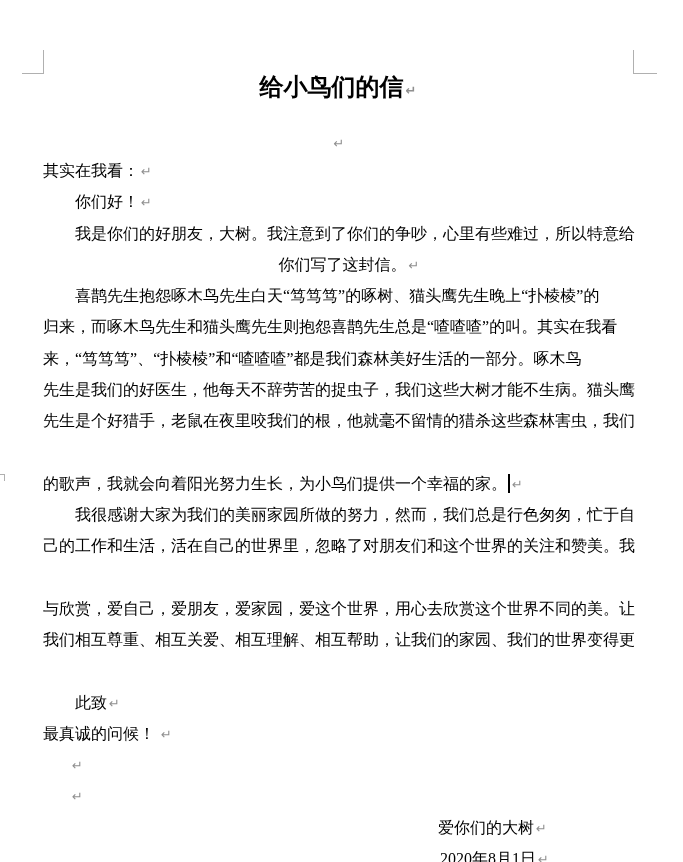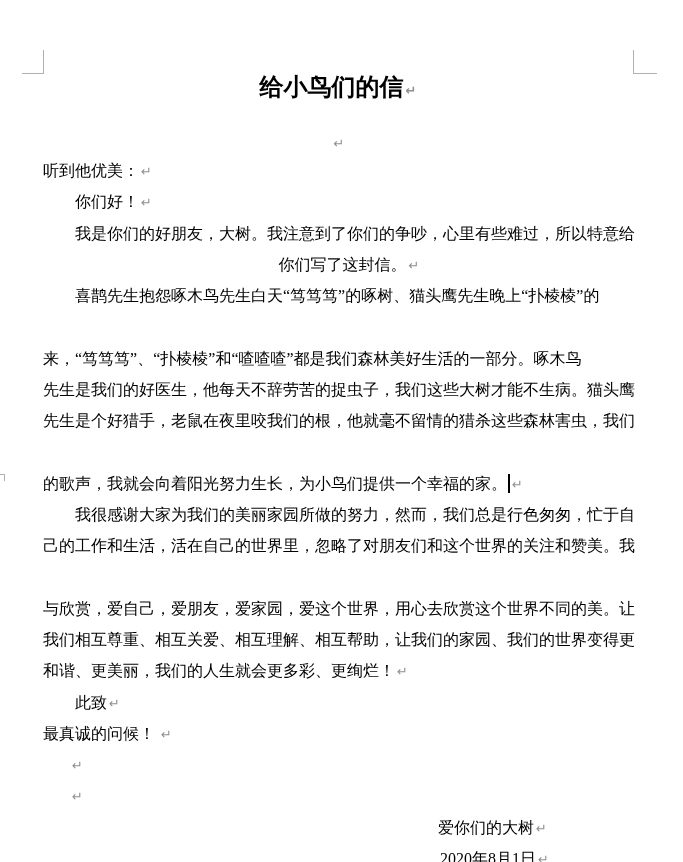--- a/index.html
+++ b/index.html
@@ -74,34 +74,34 @@
   <div class="mark mark-tl-h"></div>
   <div class="mark mark-tr-v"></div>
   <div class="mark mark-tr-h"></div>
   <div class="edge-tick"></div>
 
   <div class="title"><span>给小鸟们的信</span><span class="pilcrow">↵</span></div>
 
   <div class="empty-center-line"><span class="pilcrow">↵</span></div>
 
   <div class="body-area">
-      <div class="line" style="top: 143px; padding-left: 0px;"><span>听到他优美：</span><span class="pilcrow">↵</span></div>
+      <div class="line" style="top: 143px; padding-left: 0px;"><span>其实在我看：</span><span class="pilcrow">↵</span></div>
       <div class="line" style="top: 174px; padding-left: 32px;"><span>你们好！</span><span class="pilcrow">↵</span></div>
       <div class="line" style="top: 206px; padding-left: 32px;"><span>我是你们的好朋友，大树。我注意到了你们的争吵，心里有些难过，所以特意给</span></div>
       <div class="line" style="top: 237px; padding-left: 0px; text-align: center;"><span>你们写了这封信。</span><span class="pilcrow">↵</span></div>
       <div class="line" style="top: 268px; padding-left: 32px;"><span>喜鹊先生抱怨啄木鸟先生白天“笃笃笃”的啄树、猫头鹰先生晚上“扑棱棱”的</span></div>
+      <div class="line" style="top: 299px; padding-left: 0px;"><span>归来，而啄木鸟先生和猫头鹰先生则抱怨喜鹊先生总是“喳喳喳”的叫。其实在我看</span></div>
       <div class="line" style="top: 331px; padding-left: 0px;"><span>来，“笃笃笃”、“扑棱棱”和“喳喳喳”都是我们森林美好生活的一部分。啄木鸟</span></div>
       <div class="line" style="top: 362px; padding-left: 0px;"><span>先生是我们的好医生，他每天不辞劳苦的捉虫子，我们这些大树才能不生病。猫头鹰</span></div>
       <div class="line" style="top: 393px; padding-left: 0px;"><span>先生是个好猎手，老鼠在夜里咬我们的根，他就毫不留情的猎杀这些森林害虫，我们</span></div>
       <div class="line" style="top: 456px; padding-left: 0px;"><span>的歌声，我就会向着阳光努力生长，为小鸟们提供一个幸福的家。</span><span class="caret" style="background: rgb(0, 0, 0);"></span><span class="pilcrow">↵</span></div>
       <div class="line" style="top: 487px; padding-left: 32px;"><span>我很感谢大家为我们的美丽家园所做的努力，然而，我们总是行色匆匆，忙于自</span></div>
       <div class="line" style="top: 518px; padding-left: 0px;"><span>己的工作和生活，活在自己的世界里，忽略了对朋友们和这个世界的关注和赞美。我</span></div>
       <div class="line" style="top: 581px; padding-left: 0px;"><span>与欣赏，爱自己，爱朋友，爱家园，爱这个世界，用心去欣赏这个世界不同的美。让</span></div>
       <div class="line" style="top: 612px; padding-left: 0px;"><span>我们相互尊重、相互关爱、相互理解、相互帮助，让我们的家园、我们的世界变得更</span></div>
-      <div class="line" style="top: 643px; padding-left: 0px;"><span>和谐、更美丽，我们的人生就会更多彩、更绚烂！</span><span class="pilcrow">↵</span></div>
       <div class="line" style="top: 675px; padding-left: 32px;"><span>此致</span><span class="pilcrow">↵</span></div>
       <div class="line" style="top: 706px; padding-left: 0px;"><span>最真诚的问候！ </span><span class="pilcrow">↵</span></div>
       <div class="line" style="top: 737px; padding-left: 27px;"><span></span><span class="pilcrow">↵</span></div>
       <div class="line" style="top: 768px; padding-left: 27px;"><span></span><span class="pilcrow">↵</span></div>
       <div class="line" style="top: 800px; padding-left: 395px;"><span>爱你们的大树</span><span class="pilcrow">↵</span></div>
       <div class="line" style="top: 831px; padding-left: 397px;"><span>2020年8月1日</span><span class="pilcrow">↵</span></div>
     </div>
 
 </div>
 

